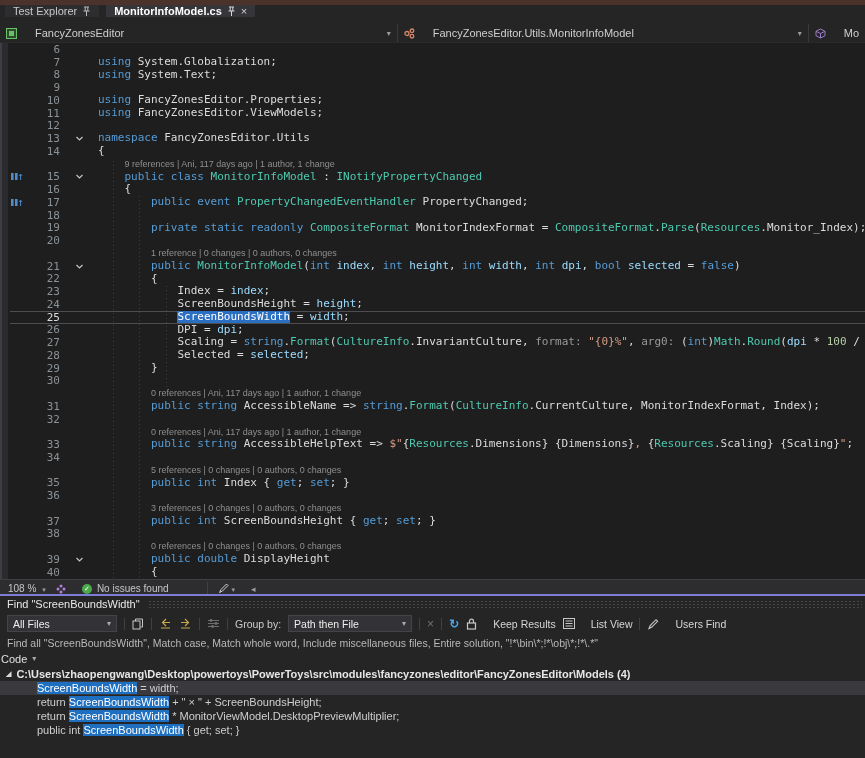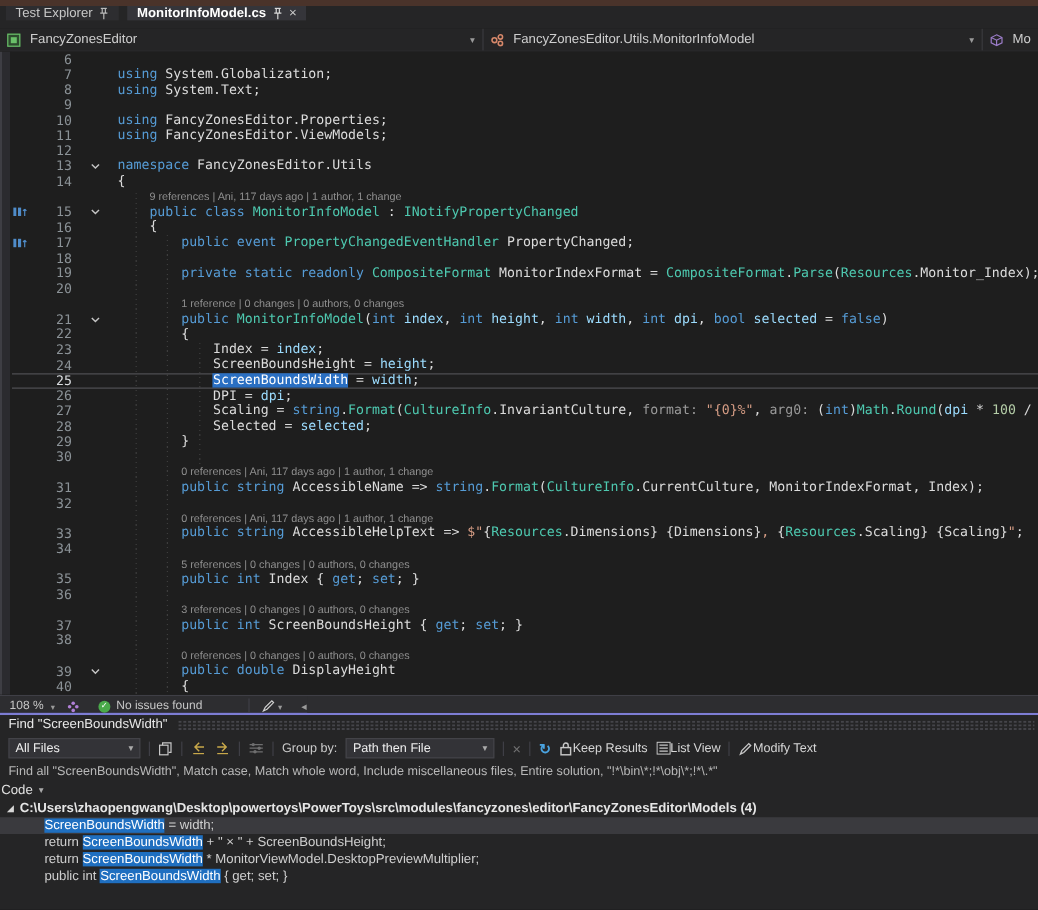--- a/index.html
+++ b/index.html
@@ -6,21 +6,21 @@
   body{width:865px;height:758px;background:#1e1e1e;font-family:"Liberation Sans",sans-serif;overflow:hidden;position:relative}
   .titlestrip{height:5px;background:#4a332a}
   
   .tabrow{height:19px;background:#252526;display:flex;align-items:flex-start;font-size:11px}
   .tab{display:flex;align-items:center;gap:5px;padding:0 8px}
   .tab.tool{margin-left:5px;background:#2d2d30;color:#c8c8c8}
   .tab.doc{margin-left:7px;background:#35353a;color:#ffffff;font-weight:700}
   .tab .x{color:#cfcfcf;font-size:11px;font-weight:400}
   
   .navrow{height:18px;background:#252526;display:flex;align-items:stretch;font-size:11px;color:#cfcfcf;border-bottom:1px solid #2a2a2b}
-  .combo{display:flex;align-items:center;gap:8px;padding:0 6px;border-right:1px solid #3a3a3e;box-sizing:border-box}
+  .combo{display:flex;align-items:center;gap:18px;padding:0 6px;border-right:1px solid #3a3a3e;box-sizing:border-box}
   .combo .dd{margin-left:auto;color:#9a9a9a;font-size:8px}
   .combo.proj{width:418px}
   .combo.type{width:432px}
   .combo.member{flex:1;border-right:none}
   .icproj{width:11px;height:11px;flex:none;background:#2d4a2d;border:1px solid #6abf69;box-sizing:border-box;position:relative}
   .icproj::after{content:"";position:absolute;left:2px;top:2px;right:2px;bottom:2px;background:#6abf69}
   
   .editor{position:relative;height:536px;background:#1e1e1e;overflow:hidden}
   .leftstrip{position:absolute;left:0;top:0;bottom:0;width:10px;background:linear-gradient(90deg,#3e3e44 0 2px,#2b2b2f 2px 8px,#1e1e1e 8px)}
   #code-rows{position:absolute;left:0;top:0;right:0;bottom:0}
@@ -44,21 +44,21 @@
   .accentline{height:2px;background:#7d7dd4}
   
   .findpanel{height:164px;background:#252526;color:#cccccc}
   .ftitle{height:16px;display:flex;align-items:center;font-size:11px;color:#e8e8e8;padding-left:7px;gap:8px}
   .grip{flex:1;height:9px;margin-right:3px;background-image:radial-gradient(#45454a 1px,transparent 1.1px);background-size:4px 3px}
   .ftoolbar{height:23px;display:flex;align-items:center;font-size:10.5px;gap:7px;padding:0 7px}
   .fcombo{height:17px;background:#333337;border:1px solid #434348;display:flex;align-items:center;padding:0 5px;gap:6px;color:#eeeeee;box-sizing:border-box}
   .fcombo .dd{font-size:8px;color:#aaaaaa;margin-left:auto}
   .fcombo.scope{width:110px}
   .fcombo.group{width:124px}
-  .tbtn{display:flex;align-items:center;gap:0;color:#d6d6d6}
+  .tbtn{display:flex;align-items:center;gap:16px;color:#d6d6d6}
   .dim{opacity:.45}
   .refresh{color:#4aa3e0;font-size:12px;font-weight:700}
   .fdesc{height:16px;font-size:10.5px;color:#b8b8b8;padding-left:7px;display:flex;align-items:center;white-space:pre}
   .fcode{height:15px;display:flex;align-items:center;padding-left:1px;color:#e0e0e0;gap:5px;font-size:11px}
   .fcode .dd{font-size:8px;color:#aaaaaa}
   #find-results{margin-top:1px}
   .frow{height:14px;display:flex;align-items:center;font-size:11px;color:#cfcfcf;white-space:pre}
   .frow.dir{padding-left:6px;font-weight:700;color:#e6e6e6}
   .frow.file{padding-left:19px;font-weight:700;color:#e6e6e6}
   .frow.match{padding-left:37px}
@@ -498,21 +498,21 @@
         </span>
       <span>List View</span>
     </span>
     <span class="vsep"></span>
     <span class="tbtn">
       <span>
           <svg width="12" height="12" viewBox="0 0 12 12">
             <path d="M2 10.5 3.2 7.5 9 1.7l1.6 1.6-5.8 5.8Z" fill="none" stroke="#c8c8c8" stroke-width="1.1"></path>
           </svg>
         </span>
-      <span>Modify Text</span>
+      <span>Users Find</span>
     </span>
   </div>
   <div class="fdesc">Find all "ScreenBoundsWidth", Match case, Match whole word, Include miscellaneous files, Entire solution, "!*\bin\*;!*\obj\*;!*\.*"</div>
   <div class="fcode">
     <span>Code</span>
     <span class="dd">▾</span>
   </div>
   <div id="find-results">
       <div class="frow dir"><span class="exp">◢</span><span>C:\Users\zhaopengwang\Desktop\powertoys\PowerToys\src\modules\fancyzones\editor\FancyZonesEditor\Models (4)</span></div>
       <div class="frow match sel"><span></span><span class="hl">ScreenBoundsWidth</span><span> = width;</span></div>

